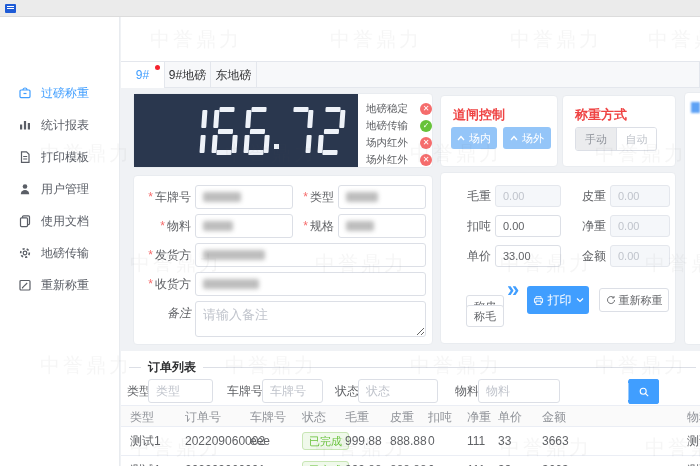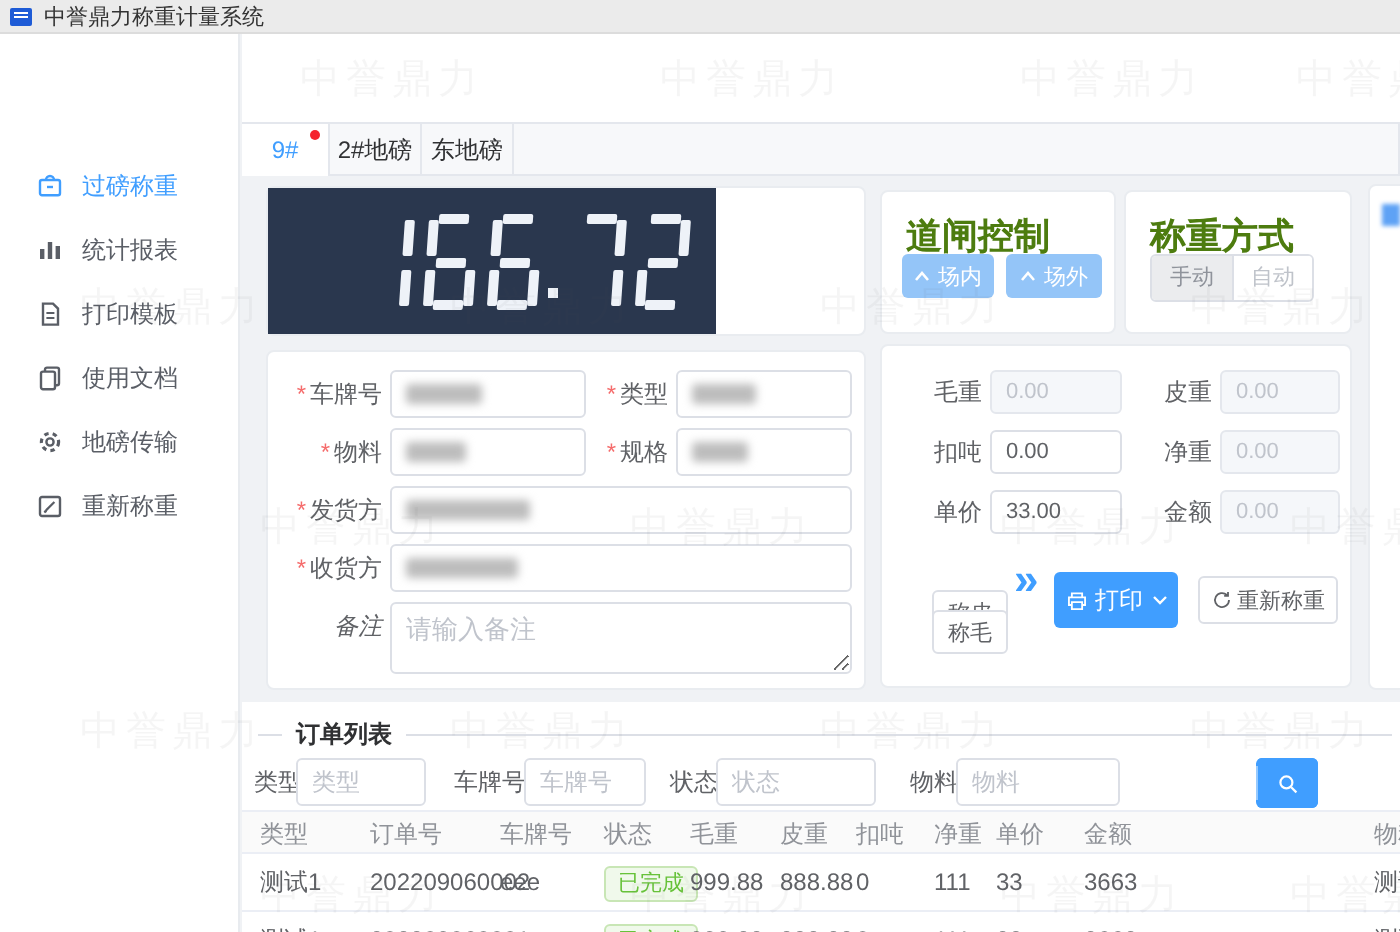--- a/index.html
+++ b/index.html
@@ -56,21 +56,21 @@
   .f-label { position:absolute; font-size:12px; color:#606266; text-align:right; line-height:24px; white-space:nowrap; }
   .f-label.req::before { content:"*"; color:#f56c6c; margin-right:2px; }
   .inp { position:absolute; height:24px; border:1px solid #dcdfe6; border-radius:3px; background:#fff; display:flex; align-items:center; padding:0 7px; }
   .blur-pill { height:10px; background:#bdbdbd; border-radius:2px; filter:blur(2px); }
   .remark-ta { position:absolute; border:1px solid #dcdfe6; border-radius:3px; font-family:"Liberation Sans", sans-serif; font-size:13px; color:#606266; padding:4px 7px; resize:both; }
   .remark-ta::placeholder { color:#c0c4cc; }
 
   
   .barrier-card { left:440px; top:95px; width:118px; height:72px; }
   .mode-card { left:562px; top:95px; width:114px; height:72px; }
-  .card-title { position:absolute; left:12px; top:10px; font-size:18px; font-weight:bold; color:#4d7c0f; }
+  .card-title { position:absolute; left:12px; top:10px; font-size:13px; font-weight:bold; color:#ef4444; }
   .soft-btn { position:absolute; top:31px; height:22px; border:none; border-radius:3px; background:#94c5f8; color:#fff; font-size:11px; display:flex; align-items:center; justify-content:center; gap:4px; cursor:pointer; font-family:inherit; }
   .toggle { position:absolute; left:12px; top:31px; display:flex; border:1px solid #dcdfe6; border-radius:3px; overflow:hidden; }
   .toggle-opt { width:40px; height:22px; line-height:22px; text-align:center; font-size:11px; cursor:pointer; }
   .toggle-opt.sel { background:#ebecee; color:#8f939b; }
   .toggle-opt.unsel { background:#fff; color:#bfc3ca; border-left:1px solid #dcdfe6; }
 
   
   .weights-card { left:440px; top:172px; width:236px; height:172px; }
   .w-label { position:absolute; font-size:12px; color:#606266; line-height:22px; text-align:right; }
   .w-inp { position:absolute; height:22px; width:66px; border:1px solid #dcdfe6; border-radius:3px; font-size:11px; padding:0 7px; color:#606266; font-family:inherit; }
@@ -114,21 +114,20 @@
 
   .ic { flex:none; }
 </style>
 </head>
 <body>
 
 <div class="screen">
 
   <div class="titlebar">
     <span class="app-ico"></span>
-    <span class="titlebar-text">中誉鼎力称重计量系统</span>
   </div>
 
   <div class="sidebar">
     <div class="nav">
       <div class="nav-item active">
         <svg class="ic" width="14" height="14" viewBox="0 0 14 14">
             <path d="M5 4a2 2 0 0 1 4 0" fill="none" stroke="#409eff" stroke-width="1.2"></path>
             <rect x="2" y="4" width="10" height="7.6" rx="1" fill="none" stroke="#409eff" stroke-width="1.2"></rect>
             <path d="M5.5 7.5h3" stroke="#409eff" stroke-width="1.2"></path>
           </svg>
@@ -141,20 +140,27 @@
             <rect x="9.8" y="5" width="2.2" height="6.5" fill="#5a5e66"></rect>
           </svg>
         <span>统计报表</span>
       </div>
       <div class="nav-item">
         <svg class="ic" width="14" height="14" viewBox="0 0 14 14">
             <path d="M3.5 1.8h5L11 4.3v8H3.5z" fill="none" stroke="#5a5e66" stroke-width="1.2"></path>
             <path d="M5.2 6.5h4M5.2 9h4" stroke="#5a5e66" stroke-width="1"></path>
           </svg>
         <span>打印模板</span>
+      </div>
+      <div class="nav-item">
+        <svg class="ic" width="14" height="14" viewBox="0 0 14 14">
+            <circle cx="7" cy="4.5" r="2.3" fill="#5a5e66"></circle>
+            <path d="M2.8 12.2a4.2 4.2 0 0 1 8.4 0z" fill="#5a5e66"></path>
+          </svg>
+        <span>用户管理</span>
       </div>
       <div class="nav-item">
         <svg class="ic" width="14" height="14" viewBox="0 0 14 14">
             <rect x="4.5" y="1.8" width="7" height="8.8" rx="1" fill="none" stroke="#5a5e66" stroke-width="1.2"></rect>
             <rect x="2.5" y="3.8" width="7" height="8.8" rx="1" fill="#fff" stroke="#5a5e66" stroke-width="1.2"></rect>
           </svg>
         <span>使用文档</span>
       </div>
       <div class="nav-item">
         <svg class="ic" width="14" height="14" viewBox="0 0 14 14">
@@ -173,21 +179,21 @@
     </div>
   </div>
 
   <div class="main-top-white"></div>
 
   <div class="tabbar">
     <div class="tab active">
       <span>9#</span>
       <span class="tab-dot"></span>
     </div>
-    <div class="tab w"><span>2#地磅</span></div>
+    <div class="tab w"><span>9#地磅</span></div>
     <div class="tab w"><span>东地磅</span></div>
   </div>
 
   <div class="card display-card">
     <div class="lcd">
       <div style="display:flex;">
           <div class="seg-digit">
             <div class="sg b v"></div>
             <div class="sg c v"></div>
           </div>
@@ -215,20 +221,38 @@
           </div>
           <div class="seg-digit">
             <div class="sg a h"></div>
             <div class="sg b v"></div>
             <div class="sg d h"></div>
             <div class="sg e v"></div>
             <div class="sg g h"></div>
           </div>
         </div>
     </div>
+    <div class="ind-list">
+      <div class="ind-row">
+        <span class="ind-label">地磅稳定</span>
+        <span class="ind-icon state-error"></span>
+      </div>
+      <div class="ind-row">
+        <span class="ind-label">地磅传输</span>
+        <span class="ind-icon state-ok"></span>
+      </div>
+      <div class="ind-row">
+        <span class="ind-label">场内红外</span>
+        <span class="ind-icon state-error"></span>
+      </div>
+      <div class="ind-row">
+        <span class="ind-label">场外红外</span>
+        <span class="ind-icon state-error"></span>
+      </div>
+    </div>
   </div>
 
   <div class="card form-card">
     <span class="f-label req" style="left:0;top:9px;width:57px;">车牌号</span>
     <div class="inp" style="left:61px;top:9px;width:98px;">
         <span class="blur-pill" style="width:38px;"></span>
       </div>
     <span class="f-label req" style="left:145px;top:9px;width:55px;">类型</span>
     <div class="inp" style="left:204px;top:9px;width:88px;">
         <span class="blur-pill" style="width:32px;"></span>

